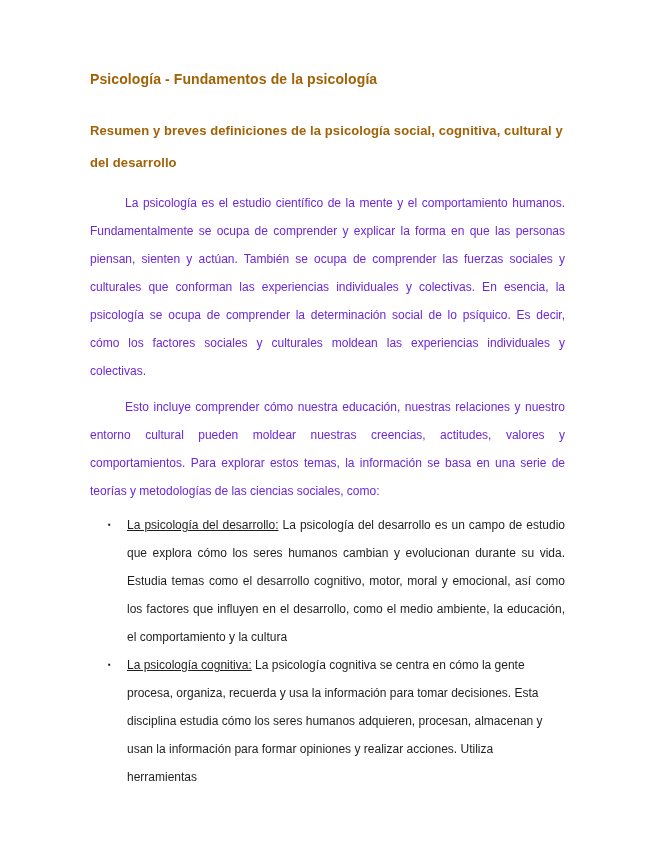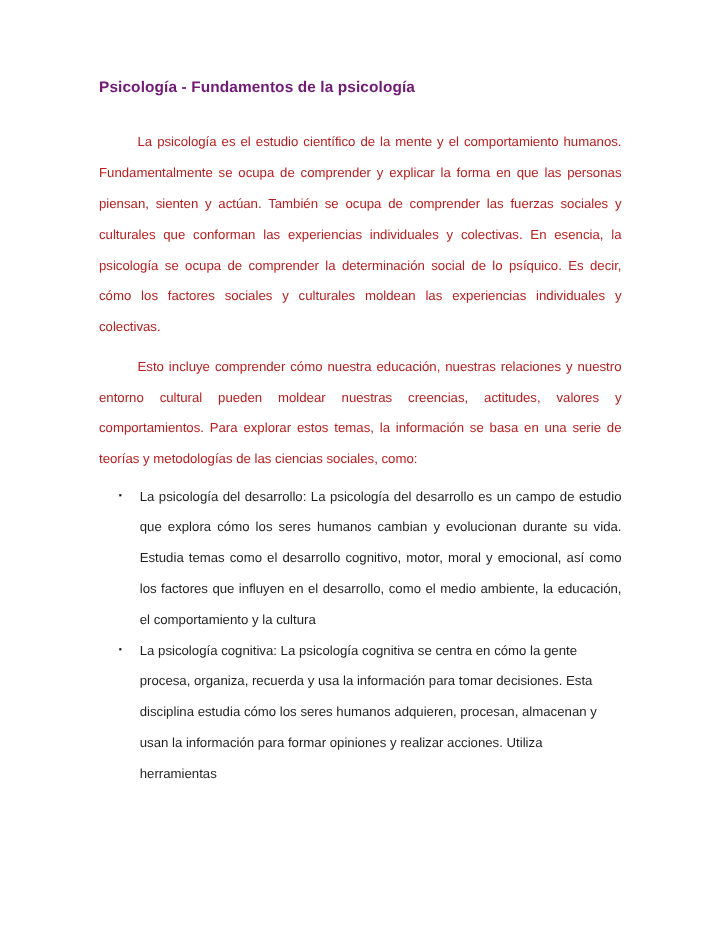--- a/index.html
+++ b/index.html
@@ -16,21 +16,21 @@
   }
   .page {
     box-sizing: border-box;
     width: 655px;
     height: 848px;
     padding: 70px 90px 60px 90px;
     background: #ffffff;
   }
   h1, h2, h3 {
     font-weight: bold;
-    color: #701a75;
+    color: #a16207;
     margin: 0;
   }
   h1 {
     font-size: 14px;
     line-height: 18px;
     margin-bottom: 27px;
     letter-spacing: 0.1px;
   }
   h2 {
     font-size: 14px;
@@ -41,21 +41,21 @@
   h3 {
     font-size: 13px;
     line-height: 32px;
     margin-bottom: 10px;
     letter-spacing: 0.1px;
   }
   p.body {
     font-size: 12px;
     line-height: 28px;
     margin: 0;
-    color: #b91c1c;
+    color: #6d28d9;
   }
   p.body.indent { text-indent: 35px; }
   .justify { text-align: justify; }
   p.p2 { margin-top: 8px; }
   ul.doc-list {
     list-style: none;
     margin: 6px 0 0 0;
     padding: 0;
   }
   ul.doc-list li {
@@ -66,30 +66,31 @@
     color: #1f1f1f;
   }
   ul.doc-list li .bullet {
     position: absolute;
     left: 18px;
     top: 0;
     line-height: 28px;
     font-size: 8px;
     color: #111111;
   }
-  .lead { }
+  .lead { text-decoration: underline; }
 </style>
 </head>
 <body style="color: rgb(28, 28, 28); background: rgb(255, 255, 255);">
 
 <div class="page">
 
   <h1>Psicología - Fundamentos de la psicología</h1>
 
 
+  <h3>Resumen y breves definiciones de la psicología social, cognitiva, cultural y del desarrollo</h3>
 
   <p class="body indent justify p1">La psicología es el estudio científico de la mente y el comportamiento humanos. Fundamentalmente se ocupa de comprender y explicar la forma en que las personas piensan, sienten y actúan. También se ocupa de comprender las fuerzas sociales y culturales que conforman las experiencias individuales y colectivas. En esencia, la psicología se ocupa de comprender la determinación social de lo psíquico. Es decir, cómo los factores sociales y culturales moldean las experiencias individuales y colectivas.</p>
 
   <p class="body indent justify p2">Esto incluye comprender cómo nuestra educación, nuestras relaciones y nuestro entorno cultural pueden moldear nuestras creencias, actitudes, valores y comportamientos. Para explorar estos temas, la información se basa en una serie de teorías y metodologías de las ciencias sociales, como:</p>
 
   <ul class="doc-list">
     <li class="justify">
       <span class="bullet">▪</span><span class="lead">La psicología del desarrollo:</span><span> La psicología del desarrollo es un campo de estudio que explora cómo los seres humanos cambian y evolucionan durante su vida. Estudia temas como el desarrollo cognitivo, motor, moral y emocional, así como los factores que influyen en el desarrollo, como el medio ambiente, la educación, el comportamiento y la cultura</span>
     </li>
     <li>

